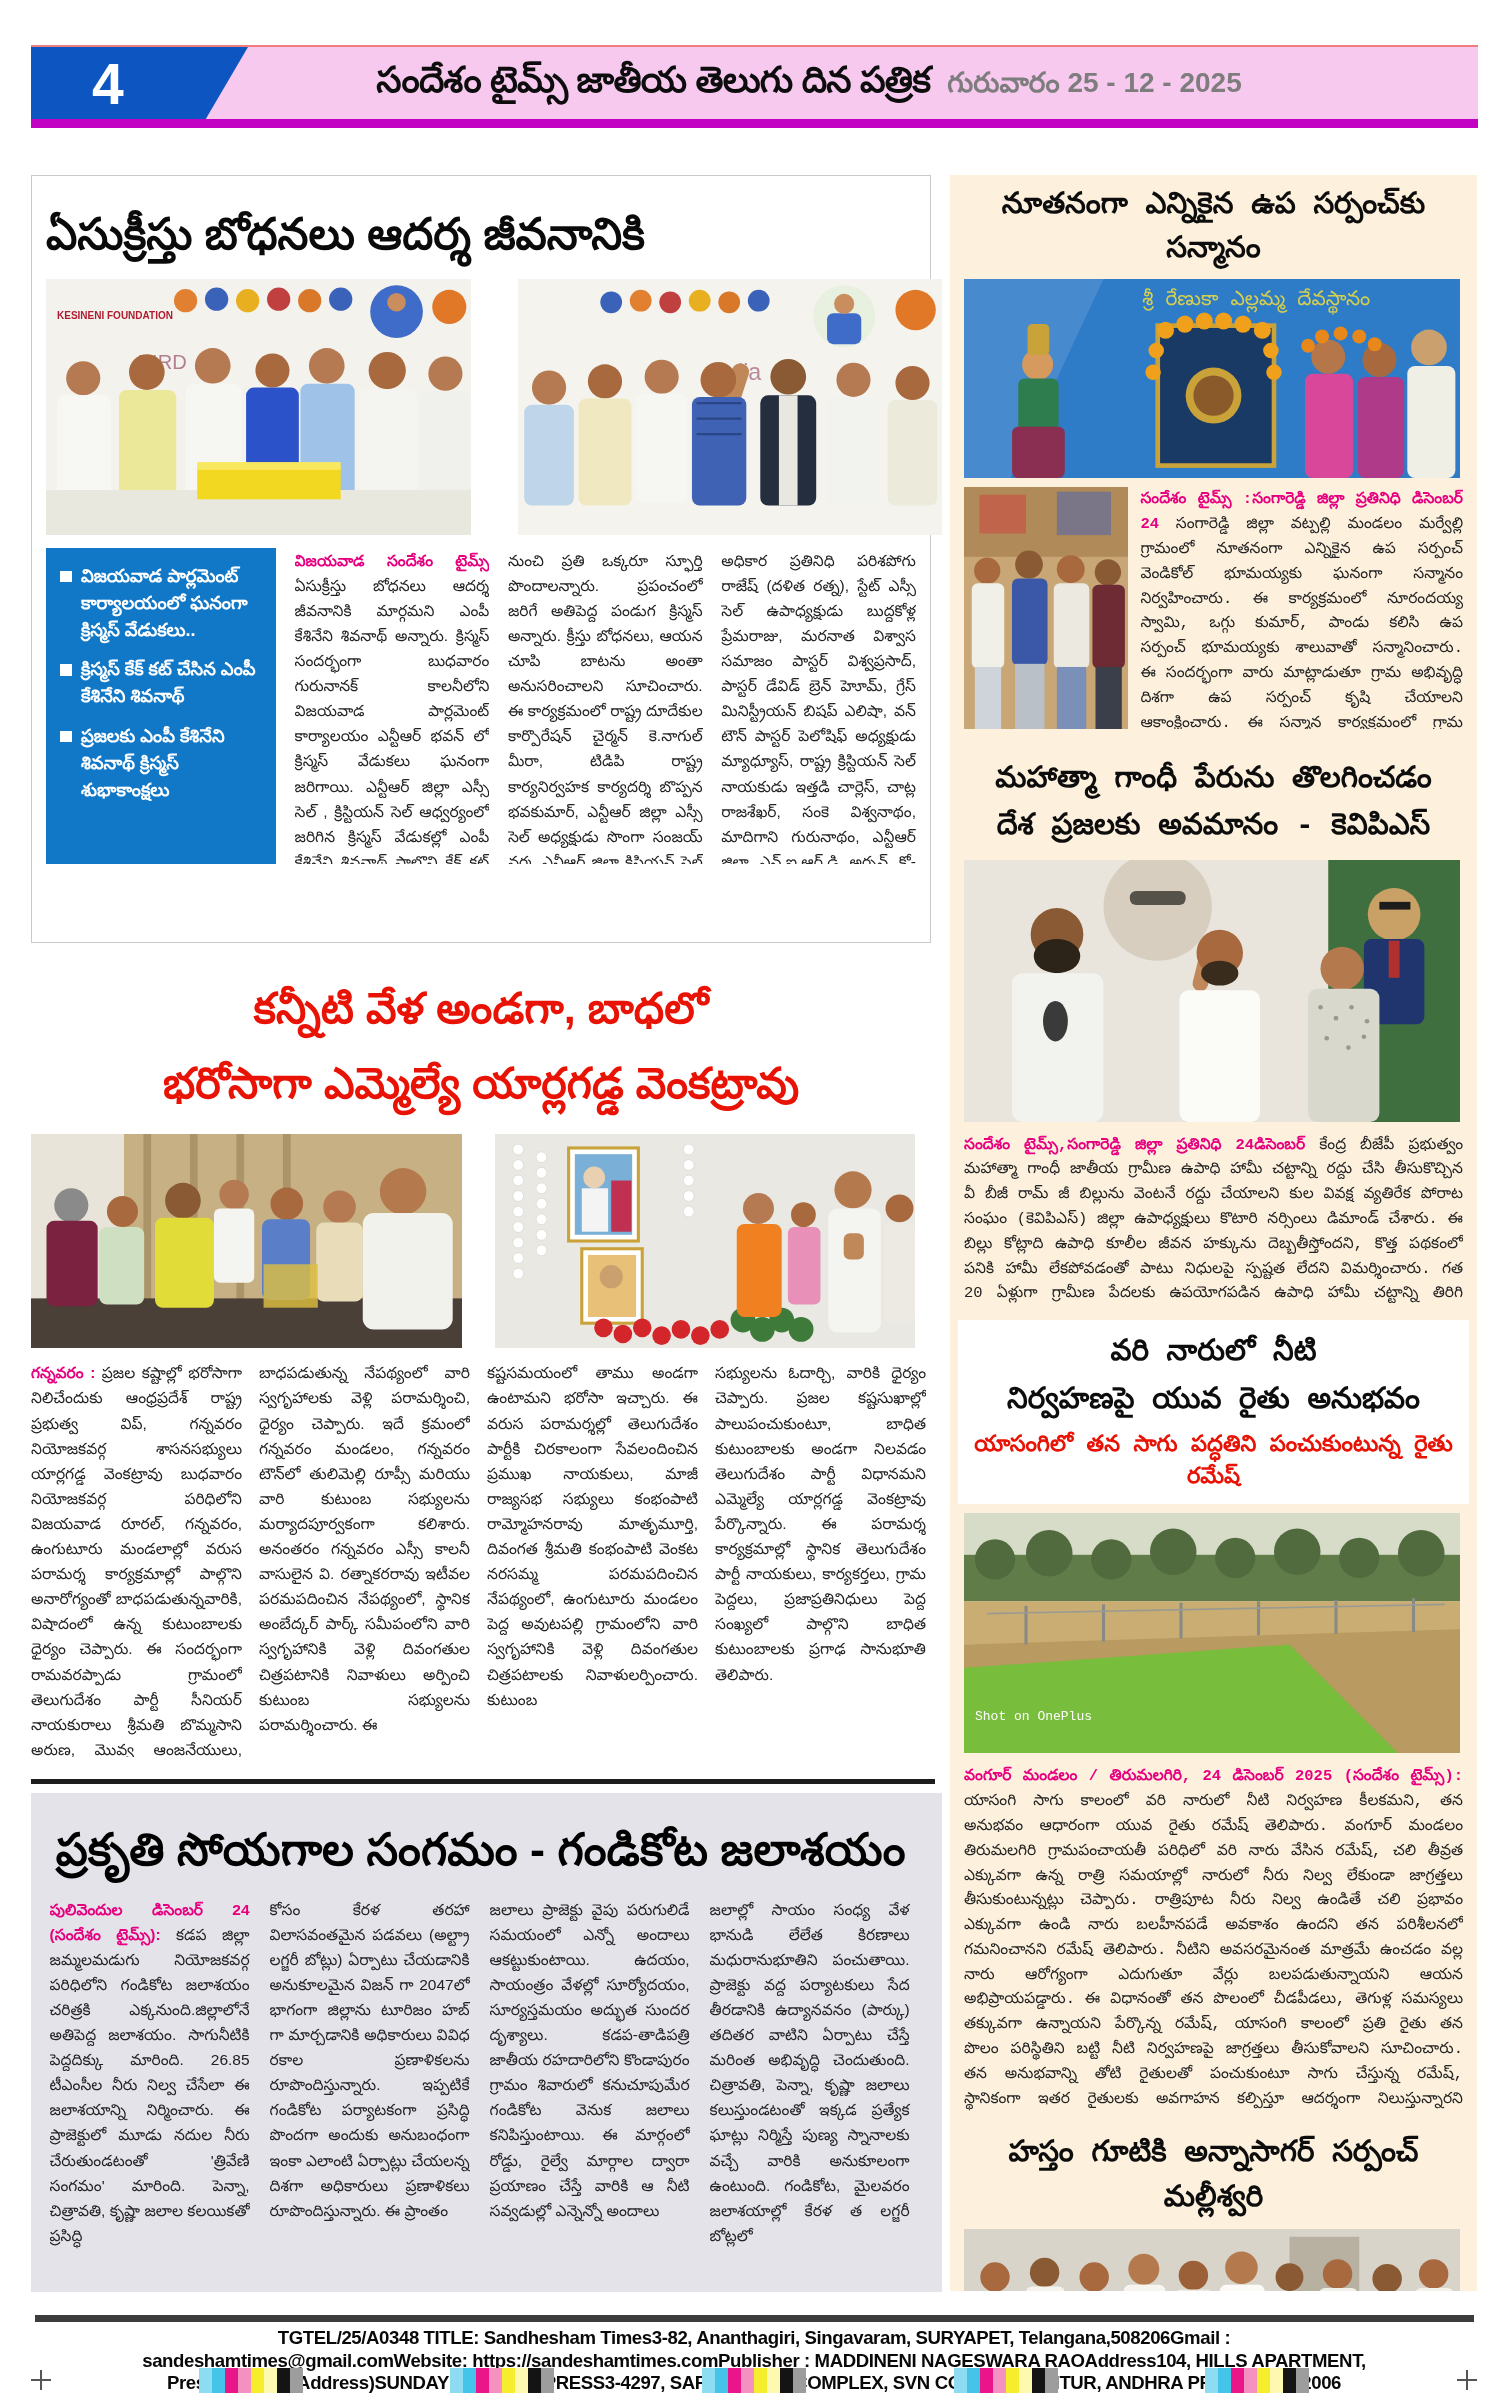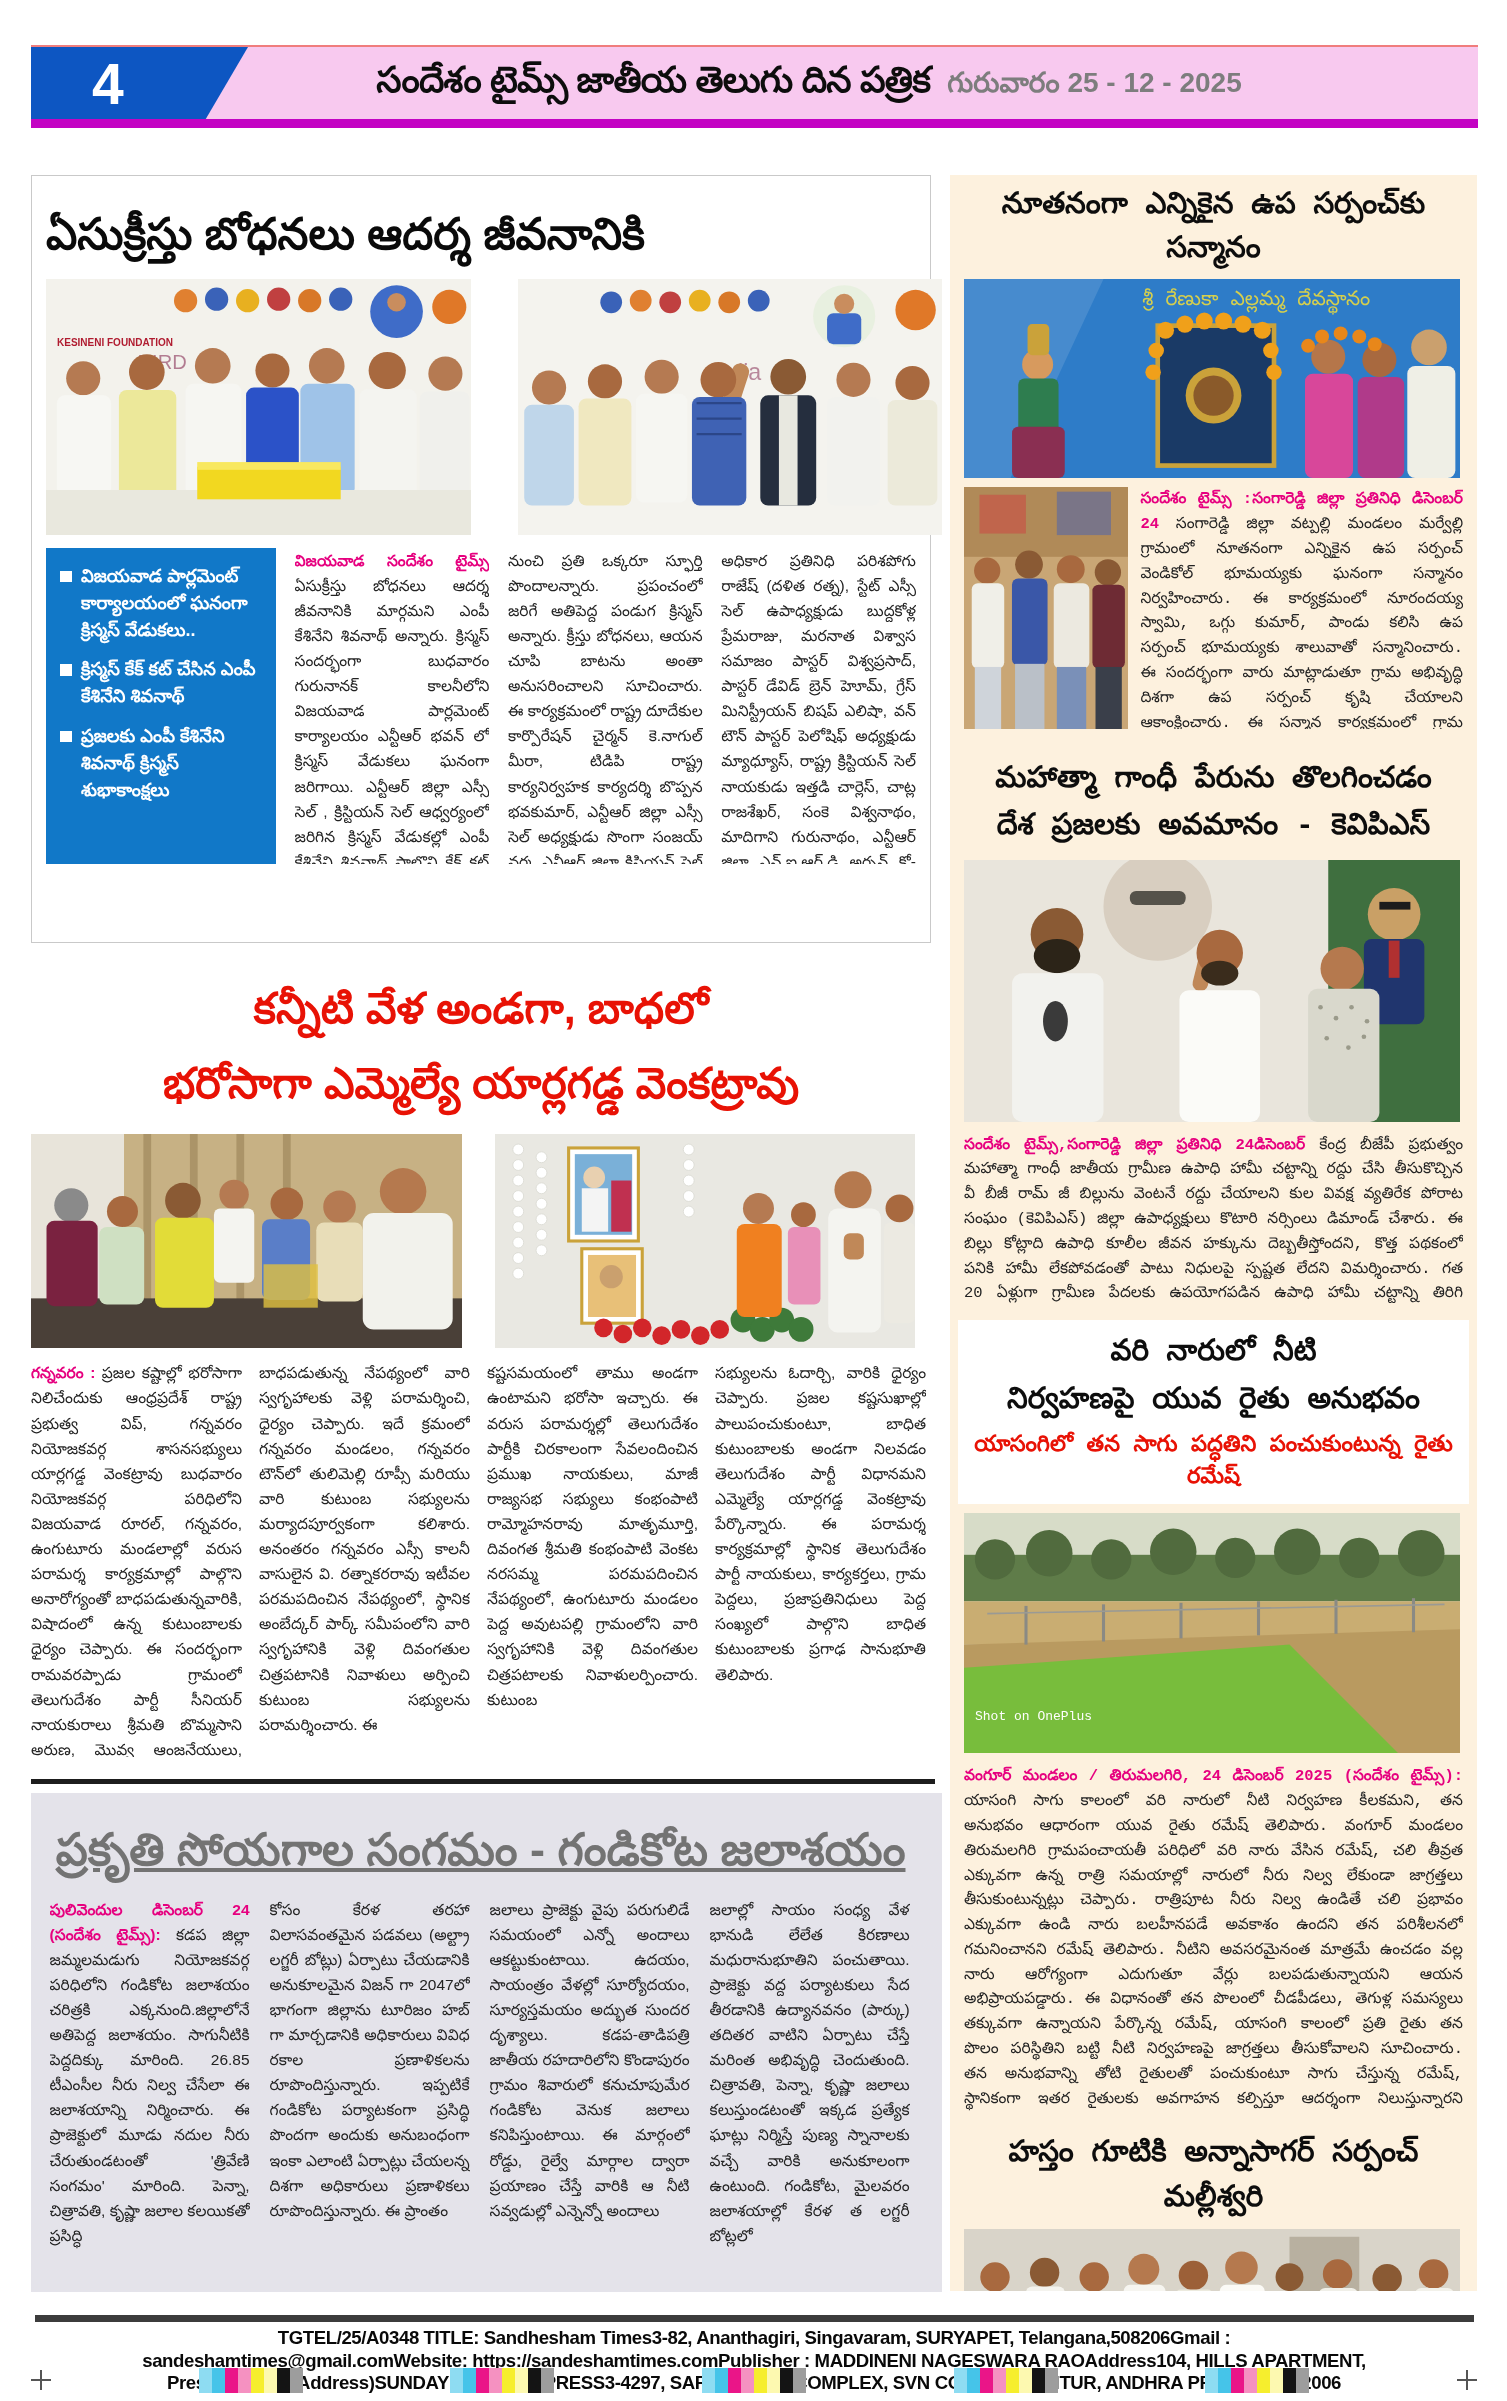--- a/index.html
+++ b/index.html
@@ -14,21 +14,21 @@
   .masthead-wrap{margin:0 auto;display:flex;align-items:baseline;gap:17px;padding-left:109px;}
   .masthead{font-size:36px;font-weight:900;color:#0d0d0d;letter-spacing:-0.8px;}
   .issue-date{font-size:28px;font-weight:bold;color:#7d7d7d;}
   .magenta-stripe{position:absolute;left:31px;top:119px;width:1447px;height:8.5px;background:#c303c3;}
   
   .clip{overflow:hidden;}
   .body-txt{font-size:15.5px;line-height:1.62;text-align:justify;color:#222;}
   .lead{color:#e6007f;font-weight:bold;}
   .photo{position:relative;overflow:hidden;background:#ddd;flex:none;}
   .photo svg{display:block;width:100%;height:100%;}
-  .overlay-txt{position:absolute;font-weight:bold;margin-top:27px;}
+  .overlay-txt{position:absolute;font-weight:bold;}
   
   .top-box{position:absolute;left:31px;top:175px;width:900px;height:768px;border:1.6px solid #c9c9c9;
            box-sizing:border-box;padding:24px 14px;}
   .top-headline{font-size:44px;font-weight:900;line-height:1.55;color:#0a0a0a;}
   .top-photos{display:flex;gap:47px;margin-top:11px;}
   .top-body{display:flex;gap:18.6px;margin-top:12.4px;}
   .highlight-box{flex:none;width:230px;height:316px;background:#1178c8;color:#fff;box-sizing:border-box;
                  padding:15.5px 14px;overflow:hidden;}
   .highlight-item{display:flex;gap:9.3px;font-size:18px;font-weight:bold;line-height:1.5;margin-bottom:12.4px;}
   .sq-bullet{flex:none;width:11.6px;height:11.6px;background:#fff;margin-top:7.8px;}
@@ -36,21 +36,21 @@
   
   .mid-art{position:absolute;left:31px;top:971px;width:900px;height:805px;}
   .mid-headline{font-size:43px;font-weight:900;color:#e81205;text-align:center;line-height:1.75;}
   .mid-photos{display:flex;gap:33px;margin-top:12.4px;}
   .mid-body{display:flex;gap:17px;margin-top:12.4px;}
   .mid-col{width:211px;height:397px;}
   .rule{position:absolute;left:31px;top:1779px;width:904px;height:4.7px;background:#1d1d1d;}
   
   .gray-sec{position:absolute;left:31px;top:1793px;width:911px;height:499px;background:#e4e3ea;
             box-sizing:border-box;padding:15.5px 18.6px;}
-  .gray-headline{font-size:45px;font-weight:900;color:#737373;line-height:1.2;padding:14px 0 20px 6.2px;text-decoration:underline;}
+  .gray-headline{font-size:45px;font-weight:900;color:#000000;line-height:1.2;padding:14px 0 20px 6.2px;}
   .gray-body{display:flex;gap:20px;}
   .gray-col{width:200px;height:365px;}
   
   .right-col{position:absolute;left:950px;top:175px;width:527px;height:2116px;background:#fdf1de;
              box-sizing:border-box;padding:7.8px 14px;overflow:hidden;font-family:Liberation Mono, monospace;}
   .r-headline{font-size:29.5px;font-weight:900;color:#0d0d0d;text-align:center;line-height:1.5;}
   .r-headline.two{line-height:1.6;}
   .r-subhead{font-size:22.5px;font-weight:bold;color:#e81205;text-align:center;line-height:1.4;margin-top:6.2px;}
   .r-body{font-size:15.5px;line-height:1.6;text-align:justify;color:#222;}
   .r-photo-row{display:flex;gap:12.4px;margin-top:9.3px;}

